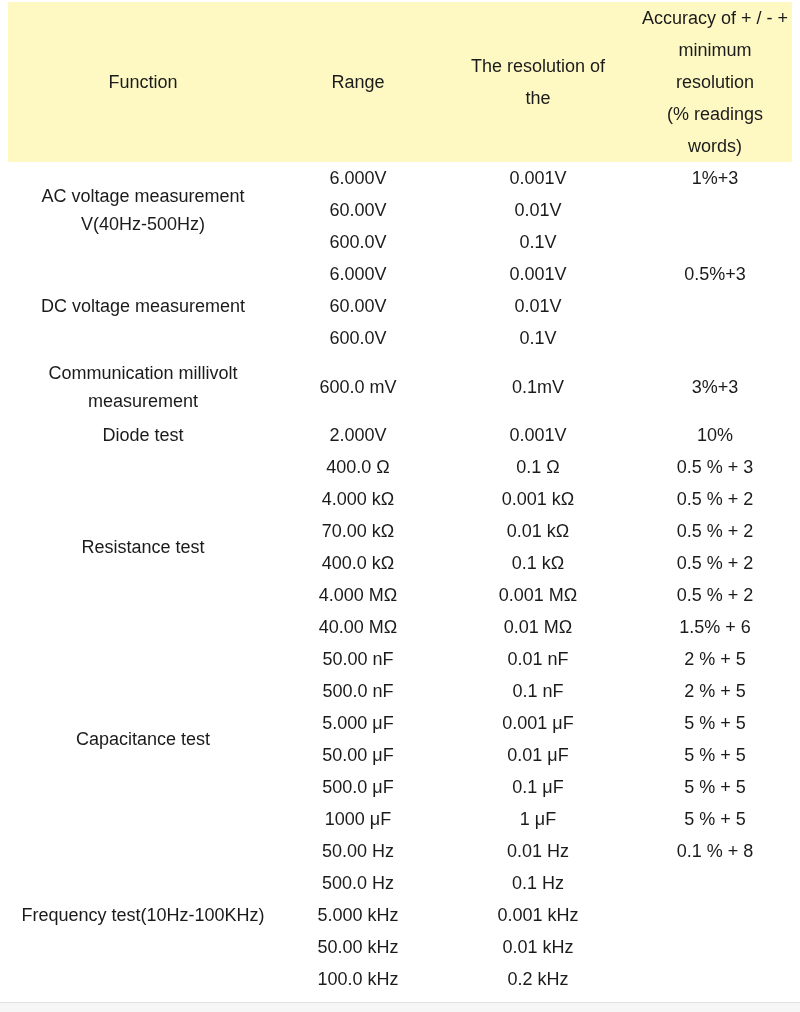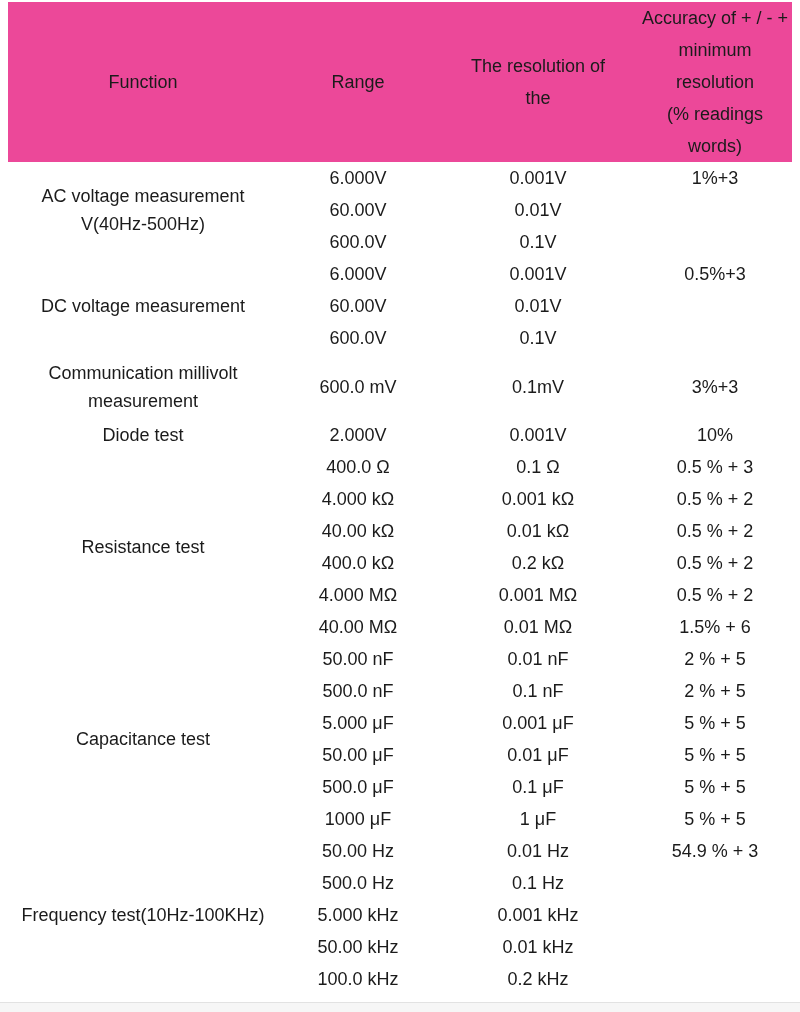--- a/index.html
+++ b/index.html
@@ -21,21 +21,21 @@
     border-collapse: collapse;
     table-layout: fixed;
     font-size: 18px;
   }
   col.c-function   { width: 270px; }
   col.c-range      { width: 160px; }
   col.c-resolution { width: 200px; }
   col.c-accuracy   { width: 154px; }
 
   thead th {
-    background: #ec4899;
+    background: #fef9c3;
     height: 95px;
     font-weight: normal;
     text-align: center;
     vertical-align: middle;
     white-space: pre-line;
     line-height: 32px;
     padding: 0;
   }
   tbody td {
     height: 32px;
@@ -133,27 +133,27 @@
           <td>400.0 Ω</td>
           <td>0.1 Ω</td>
           <td>0.5 % + 3</td>
         </tr>
         <tr>
           <td>4.000 kΩ</td>
           <td>0.001 kΩ</td>
           <td>0.5 % + 2</td>
         </tr>
         <tr>
-          <td>40.00 kΩ</td>
+          <td>70.00 kΩ</td>
           <td>0.01 kΩ</td>
           <td>0.5 % + 2</td>
         </tr>
         <tr>
           <td>400.0 kΩ</td>
-          <td>0.2 kΩ</td>
+          <td>0.1 kΩ</td>
           <td>0.5 % + 2</td>
         </tr>
         <tr>
           <td>4.000 MΩ</td>
           <td>0.001 MΩ</td>
           <td>0.5 % + 2</td>
         </tr>
         <tr>
           <td>40.00 MΩ</td>
           <td>0.01 MΩ</td>
@@ -187,21 +187,21 @@
         </tr>
         <tr>
           <td>1000 μF</td>
           <td>1 μF</td>
           <td>5 % + 5</td>
         </tr>
         <tr>
           <td class="fn-cell" rowspan="5">Frequency test(10Hz-100KHz)</td>
           <td>50.00 Hz</td>
           <td>0.01 Hz</td>
-          <td>54.9 % + 3</td>
+          <td>0.1 % + 8</td>
         </tr>
         <tr>
           <td>500.0 Hz</td>
           <td>0.1 Hz</td>
           <td></td>
         </tr>
         <tr>
           <td>5.000 kHz</td>
           <td>0.001 kHz</td>
           <td></td>

